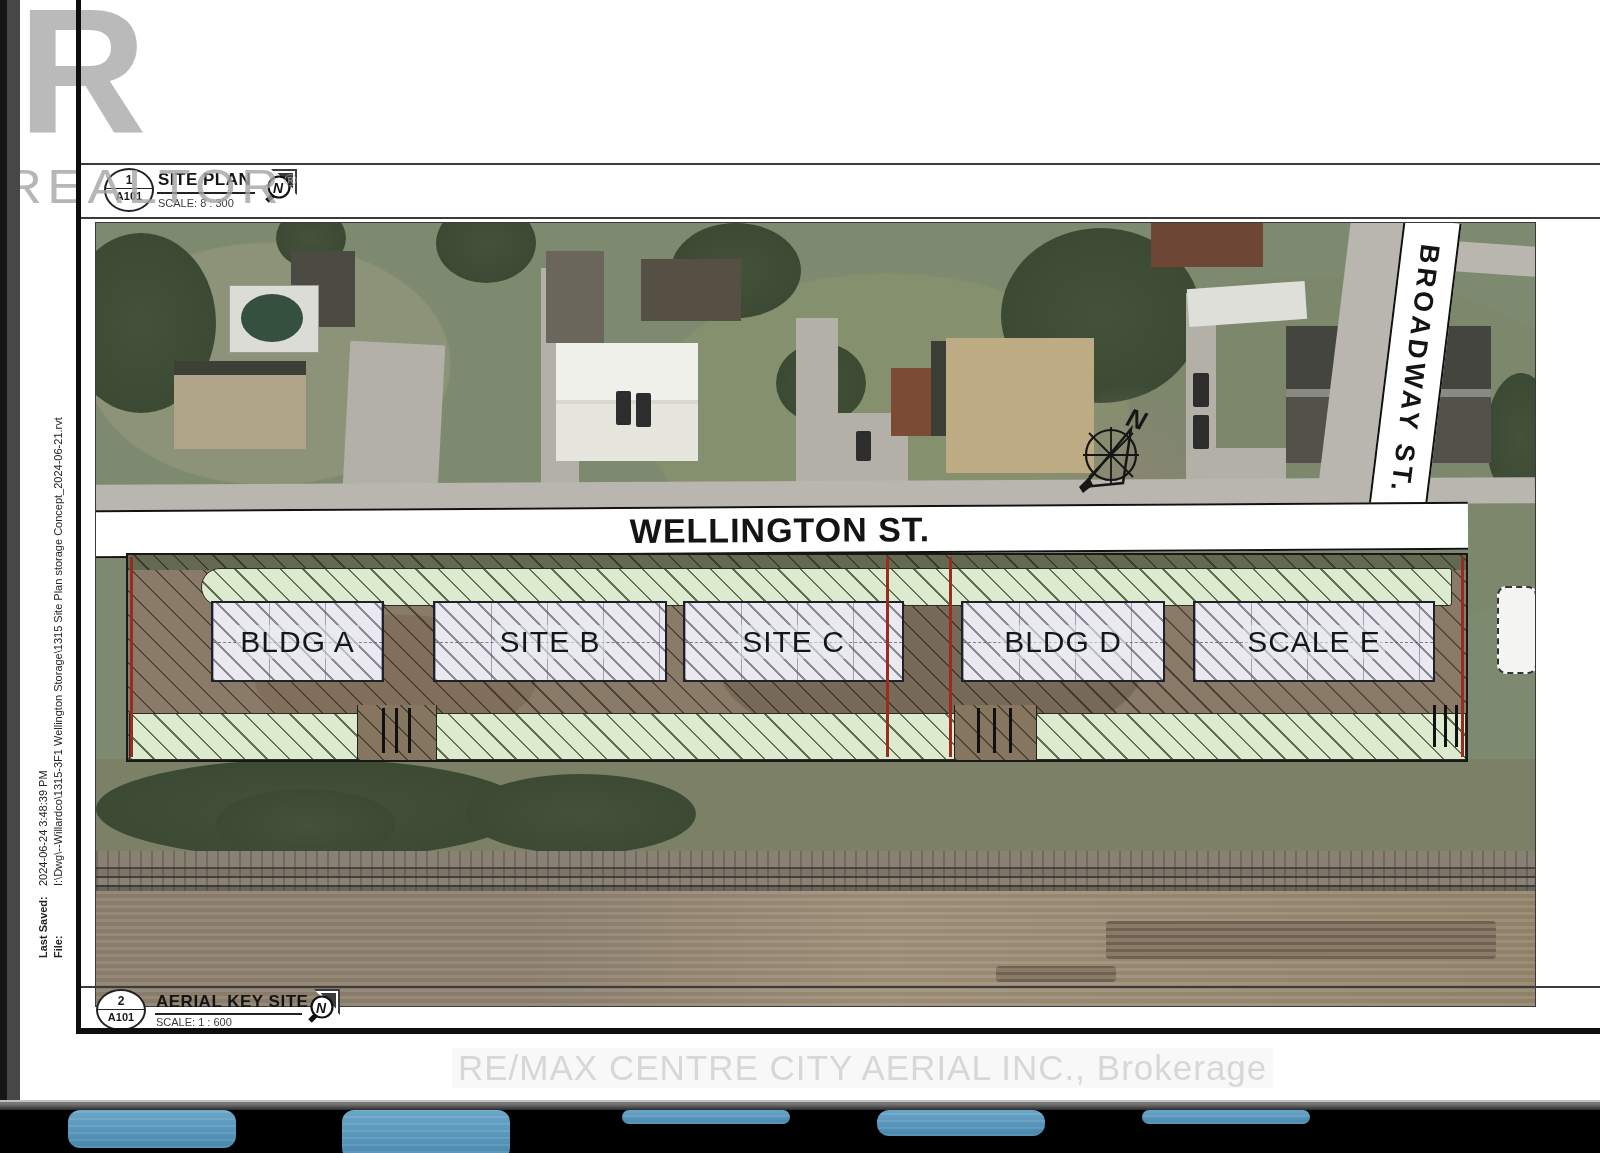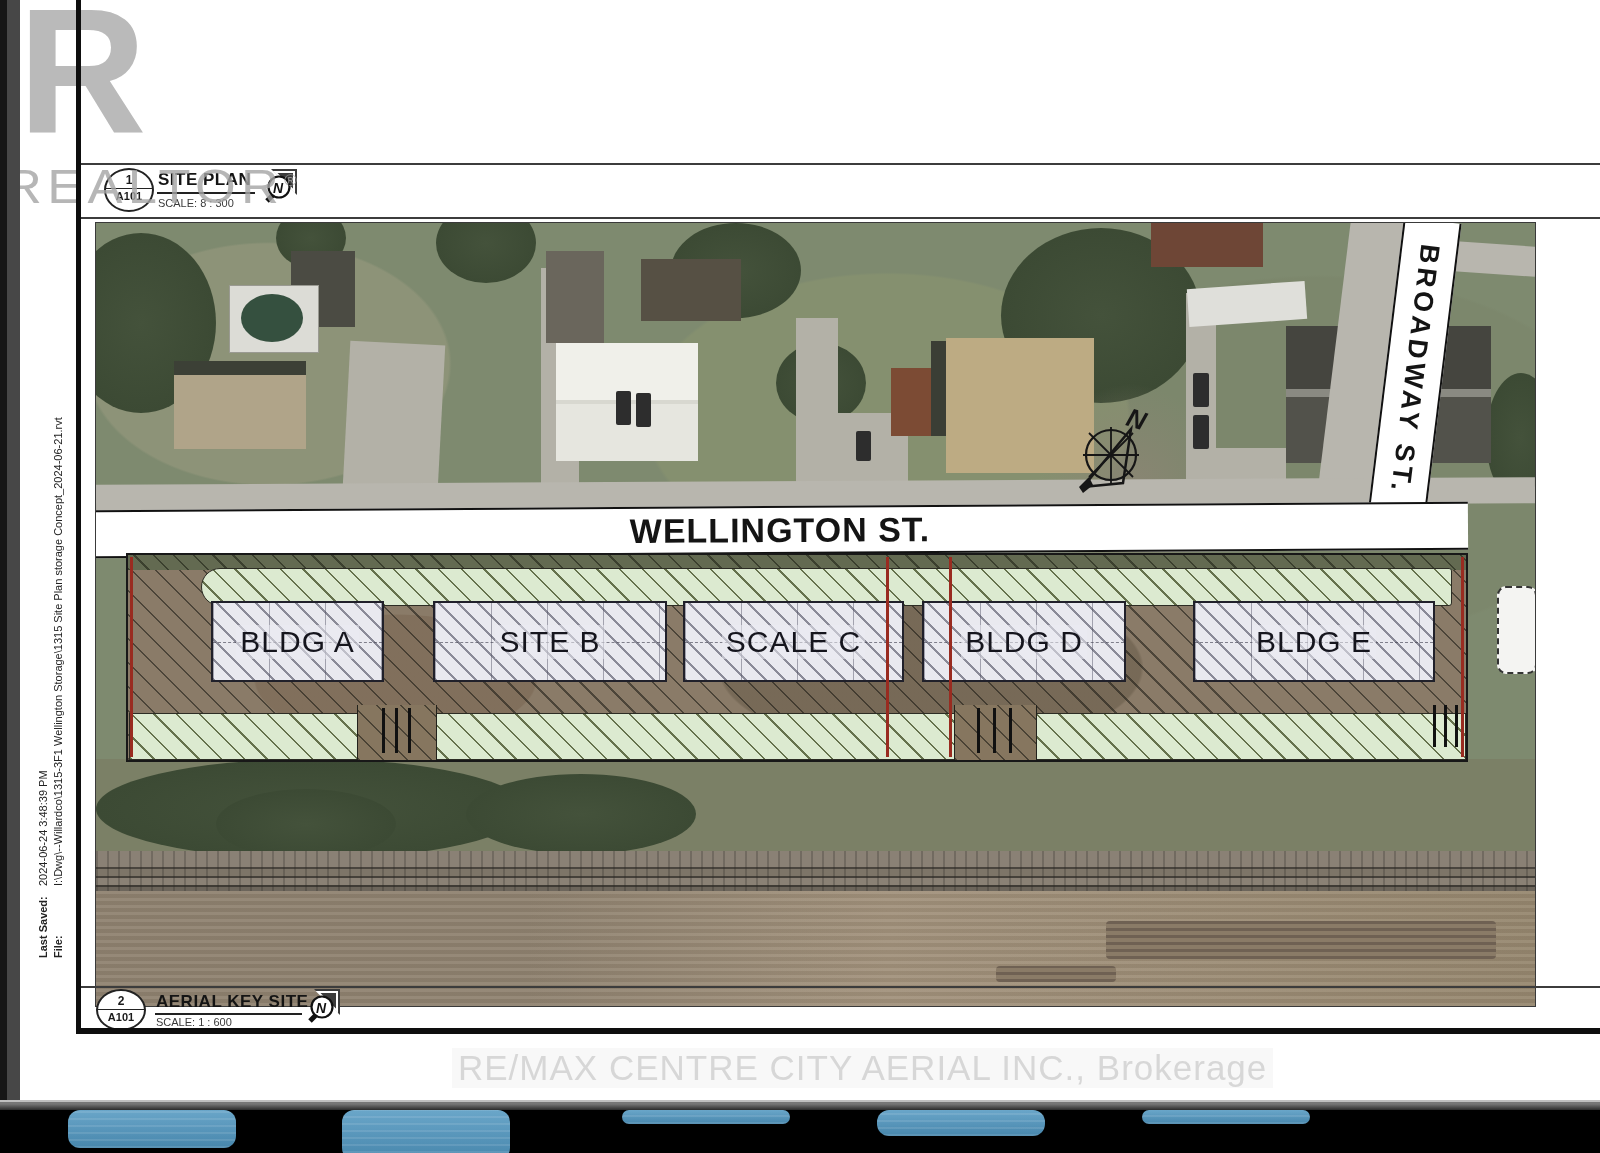--- a/index.html
+++ b/index.html
@@ -240,27 +240,27 @@
     <div class="redline" style="left:821px;"></div>
     <div class="redline" style="left:1333px;"></div>
     <div id="bldg-container">
         <div class="bldg" style="left: 83px; width: 169px;">
           <span class="bldg-label">BLDG A</span>
         </div>
         <div class="bldg" style="left: 305px; width: 230px;">
           <span class="bldg-label">SITE B</span>
         </div>
         <div class="bldg" style="left: 555px; width: 217px;">
-          <span class="bldg-label">SCALE C</span>
-        </div>
-        <div class="bldg" style="left: 794px; width: 200px;">
+          <span class="bldg-label">SITE C</span>
+        </div>
+        <div class="bldg" style="left: 833px; width: 200px;">
           <span class="bldg-label">BLDG D</span>
         </div>
         <div class="bldg" style="left: 1065px; width: 238px;">
-          <span class="bldg-label">BLDG E</span>
+          <span class="bldg-label">SCALE E</span>
         </div>
       </div>
   </div>
   <div class="abs" id="exist-bldg"></div>
 </div>
 
 <div class="abs" id="divider-bar"></div>
 <div class="abs" id="thumb-bar">
     <div class="thumb" style="left: 68px; width: 168px; height: 38px;"></div>
     <div class="thumb" style="left: 342px; width: 168px; height: 50px;"></div>

